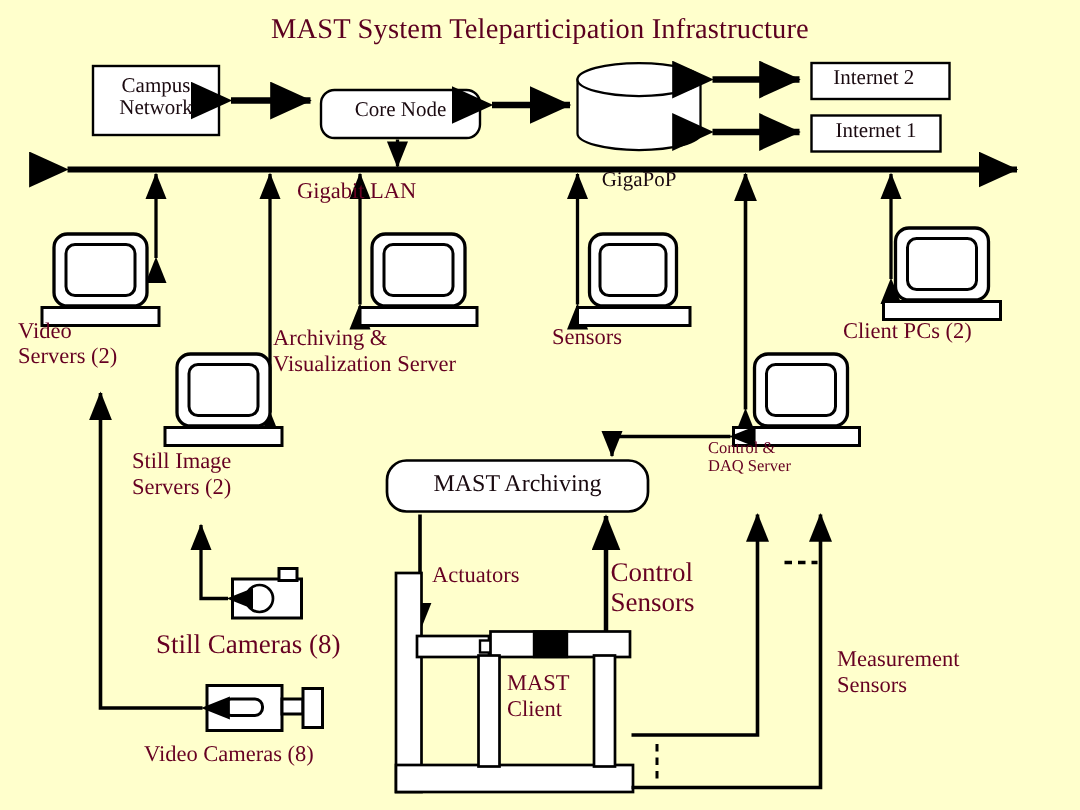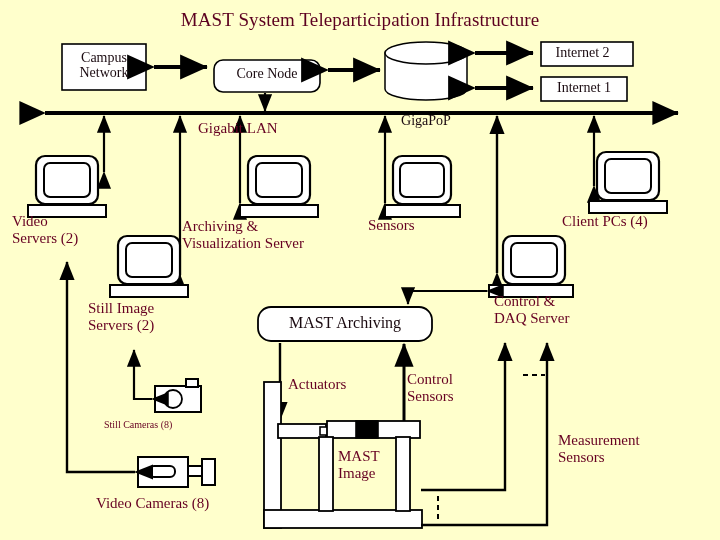--- a/index.html
+++ b/index.html
@@ -255,38 +255,38 @@
   <div class="lbl" style="left:198px; top:120px; width:215px; font-size:15px;">Gigabit LAN</div>
 
   <div class="lbl" style="left:12px; top:213px; width:112px; font-size:15px;">Video
 Servers (2)</div>
 
   <div class="lbl" style="left:182px; top:218px; width:192px; font-size:15px;">Archiving &amp;
 Visualization Server</div>
 
   <div class="lbl" style="left:368px; top:217px; width:96px; font-size:15px;">Sensors</div>
 
-  <div class="lbl" style="left:562px; top:213px; width:130px; font-size:15px;">Client PCs (4)</div>
+  <div class="lbl" style="left:562px; top:213px; width:130px; font-size:15px;">Client PCs (2)</div>
 
   <div class="lbl" style="left:88px; top:300px; width:122px; font-size:15px;">Still Image
 Servers (2)</div>
 
-  <div class="lbl" style="left:494px; top:293px; width:118px; font-size:15px;">Control &amp;
+  <div class="lbl" style="left:472px; top:293px; width:118px; font-size:11px;">Control &amp;
 DAQ Server</div>
 
   <div class="boxlbl" style="left:258px; top:314px; width:174px; font-size:16px;">MAST Archiving</div>
 
   <div class="lbl" style="left:288px; top:376px; width:92px; font-size:15px;">Actuators</div>
 
-  <div class="lbl" style="left:407px; top:371px; width:78px; font-size:15px;">Control
+  <div class="lbl" style="left:407px; top:371px; width:78px; font-size:18px;">Control
 Sensors</div>
 
-  <div class="lbl" style="left:104px; top:419px; width:148px; font-size:10px;">Still Cameras (8)</div>
+  <div class="lbl" style="left:104px; top:419px; width:148px; font-size:18px;">Still Cameras (8)</div>
 
   <div class="lbl" style="left:96px; top:495px; width:160px; font-size:15px;">Video Cameras (8)</div>
 
   <div class="lbl" style="left:338px; top:448px; width:62px; font-size:15px;">MAST
-Image</div>
+Client</div>
 
   <div class="lbl" style="left:558px; top:432px; width:128px; font-size:15px;">Measurement
 Sensors</div>
 
 </div>
 
 </body></html>

